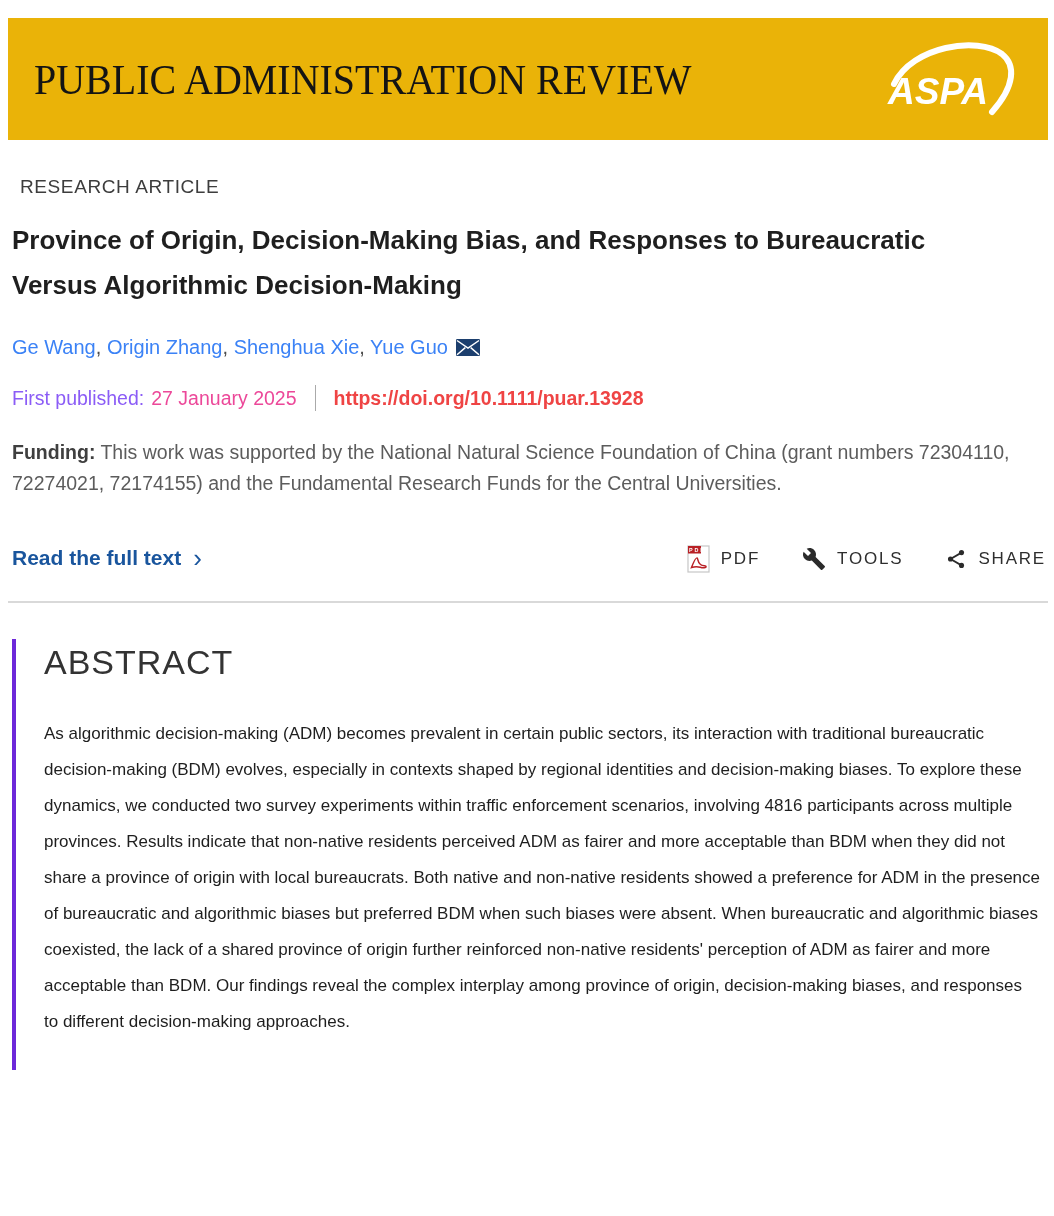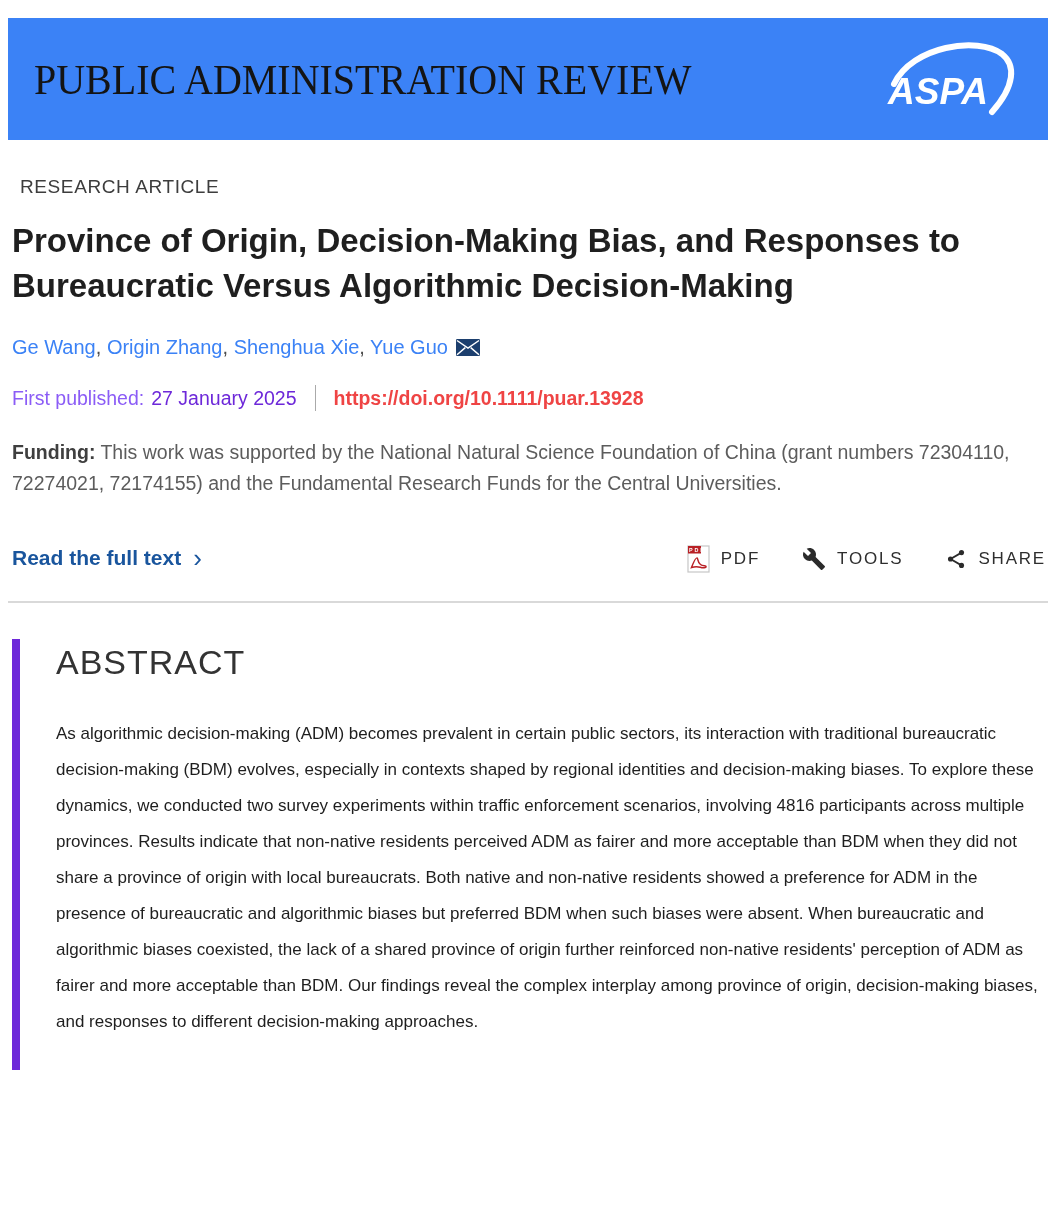--- a/index.html
+++ b/index.html
@@ -22,29 +22,29 @@
     letter-spacing:0px;font-weight:500;
   }
   .aspa-logo{width:138px;height:82px;flex:none;}
 
   
   .kicker{
     margin:36px 20px 0;font-size:19px;color:#3d3d3d;letter-spacing:.6px;
   }
   h1.article-title{
     margin:20px 12px 0;max-width:990px;
-    font-size:33px;line-height:45px;font-weight:bold;color:#1f1f1f;
+    font-size:26px;line-height:45px;font-weight:bold;color:#1f1f1f;
   }
   .authors{margin:28px 12px 0;font-size:20px;color:#4b4b4b;}
   .author-link{color:#3b82f6;text-decoration:none;cursor:pointer;}
   .envelope{width:24px;height:17px;margin-left:8px;vertical-align:-2px;cursor:pointer;}
 
   .pub-row{margin:26px 12px 0;display:flex;align-items:center;font-size:19.5px;}
   .pub-label{color:#8b5cf6;}
-  .pub-date{color:#6d28d9;margin-left:7px;}
+  .pub-date{color:#ec4899;margin-left:7px;}
   .pub-sep{width:1px;height:26px;background:#aaa;margin:0 18px;flex:none;}
   .doi-link{color:#ef4444;font-weight:600;text-decoration:none;cursor:pointer;}
 
   .funding{margin:26px 14px 0 12px;max-width:1020px;
     font-size:19.5px;line-height:31px;color:#5c5c5c;}
   .funding-label{font-weight:bold;color:#3f3f3f;}
 
   
   .actions-row{margin:46px 8px 0 12px;display:flex;align-items:flex-start;justify-content:space-between;}
   .read-link{display:flex;align-items:center;gap:12px;cursor:pointer;text-decoration:none;}
@@ -52,35 +52,35 @@
   .read-chevron{font-size:26px;color:#19559d;line-height:1;font-weight:normal;}
   .action-buttons{display:flex;align-items:center;gap:42px;}
   .action-btn{display:flex;align-items:center;gap:11px;cursor:pointer;
     font-size:17px;color:#2e2e2e;letter-spacing:1.8px;}
   .action-btn svg{flex:none;}
 
   .divider{border:none;border-top:2px solid #d9d9d9;margin:28px 6px 0 8px;}
 
   
   .abstract{
-    margin:36px 14px 0 12px;border-left:8px solid #6d28d9;
-    padding:4px 0 30px 36px;
+    margin:36px 14px 0 12px;border-left:4px solid #6d28d9;
+    padding:4px 0 30px 28px;
   }
   .abstract-heading{
     margin:0;font-size:34px;font-weight:500;color:#333;letter-spacing:1px;
   }
   .abstract-text{
     margin:34px 0 0;max-width:1000px;
     font-size:17px;line-height:36px;color:#1e1e1e;
   }
 </style>
 </head>
 <body>
 
-<header class="banner" style="background: #3b82f6;">
+<header class="banner" style="background: #eab308;">
   <div class="journal-title">PUBLIC ADMINISTRATION REVIEW</div>
   <svg class="aspa-logo" viewBox="0 0 138 82">
     <path d="M12 46 C 30 8, 96 -2, 120 16 C 134 27, 133 48, 110 74" fill="none" stroke="#ffffff" stroke-width="6" stroke-linecap="round"></path>
     <text x="6" y="66" font-family="Liberation Sans, sans-serif" font-size="37" font-style="italic" font-weight="bold" fill="#ffffff">ASPA</text>
   </svg>
 </header>
 
 <div class="kicker">RESEARCH ARTICLE</div>
 
 <h1 class="article-title">Province of Origin, Decision-Making Bias, and Responses to Bureaucratic Versus Algorithmic Decision-Making</h1>

